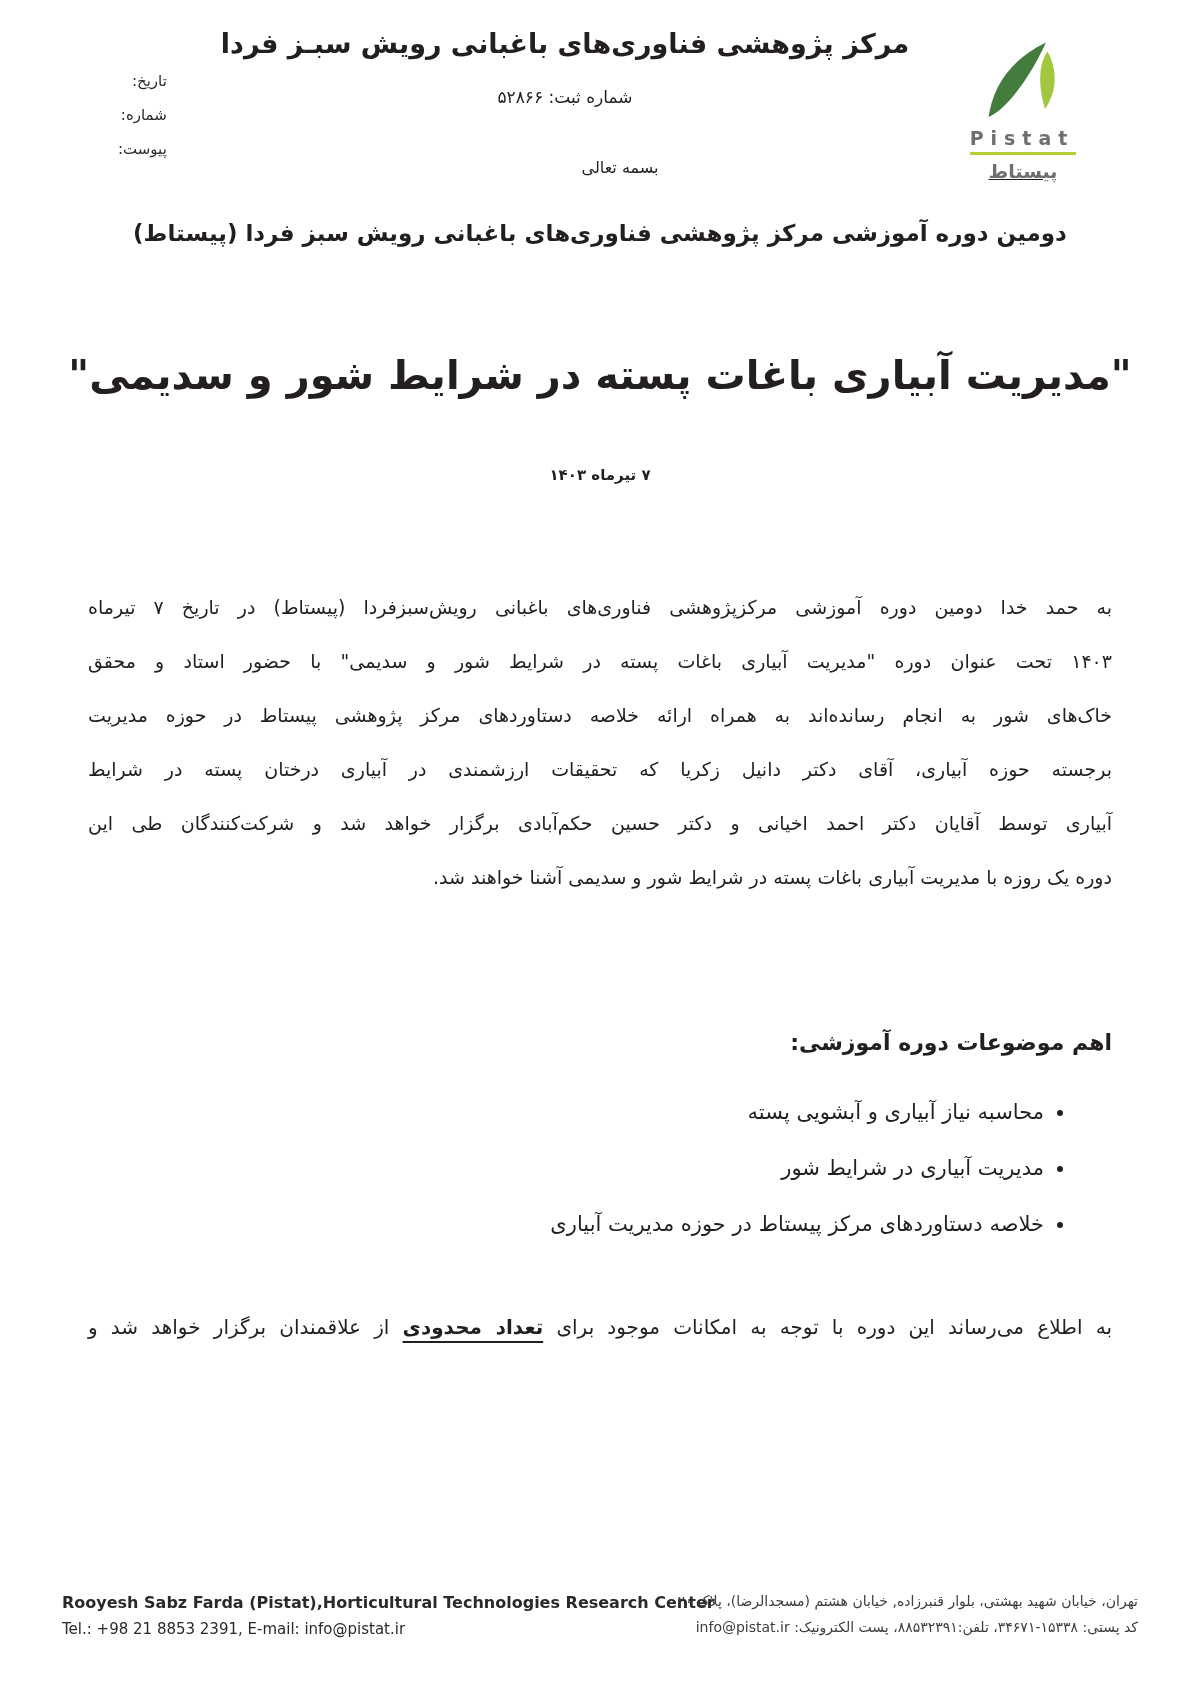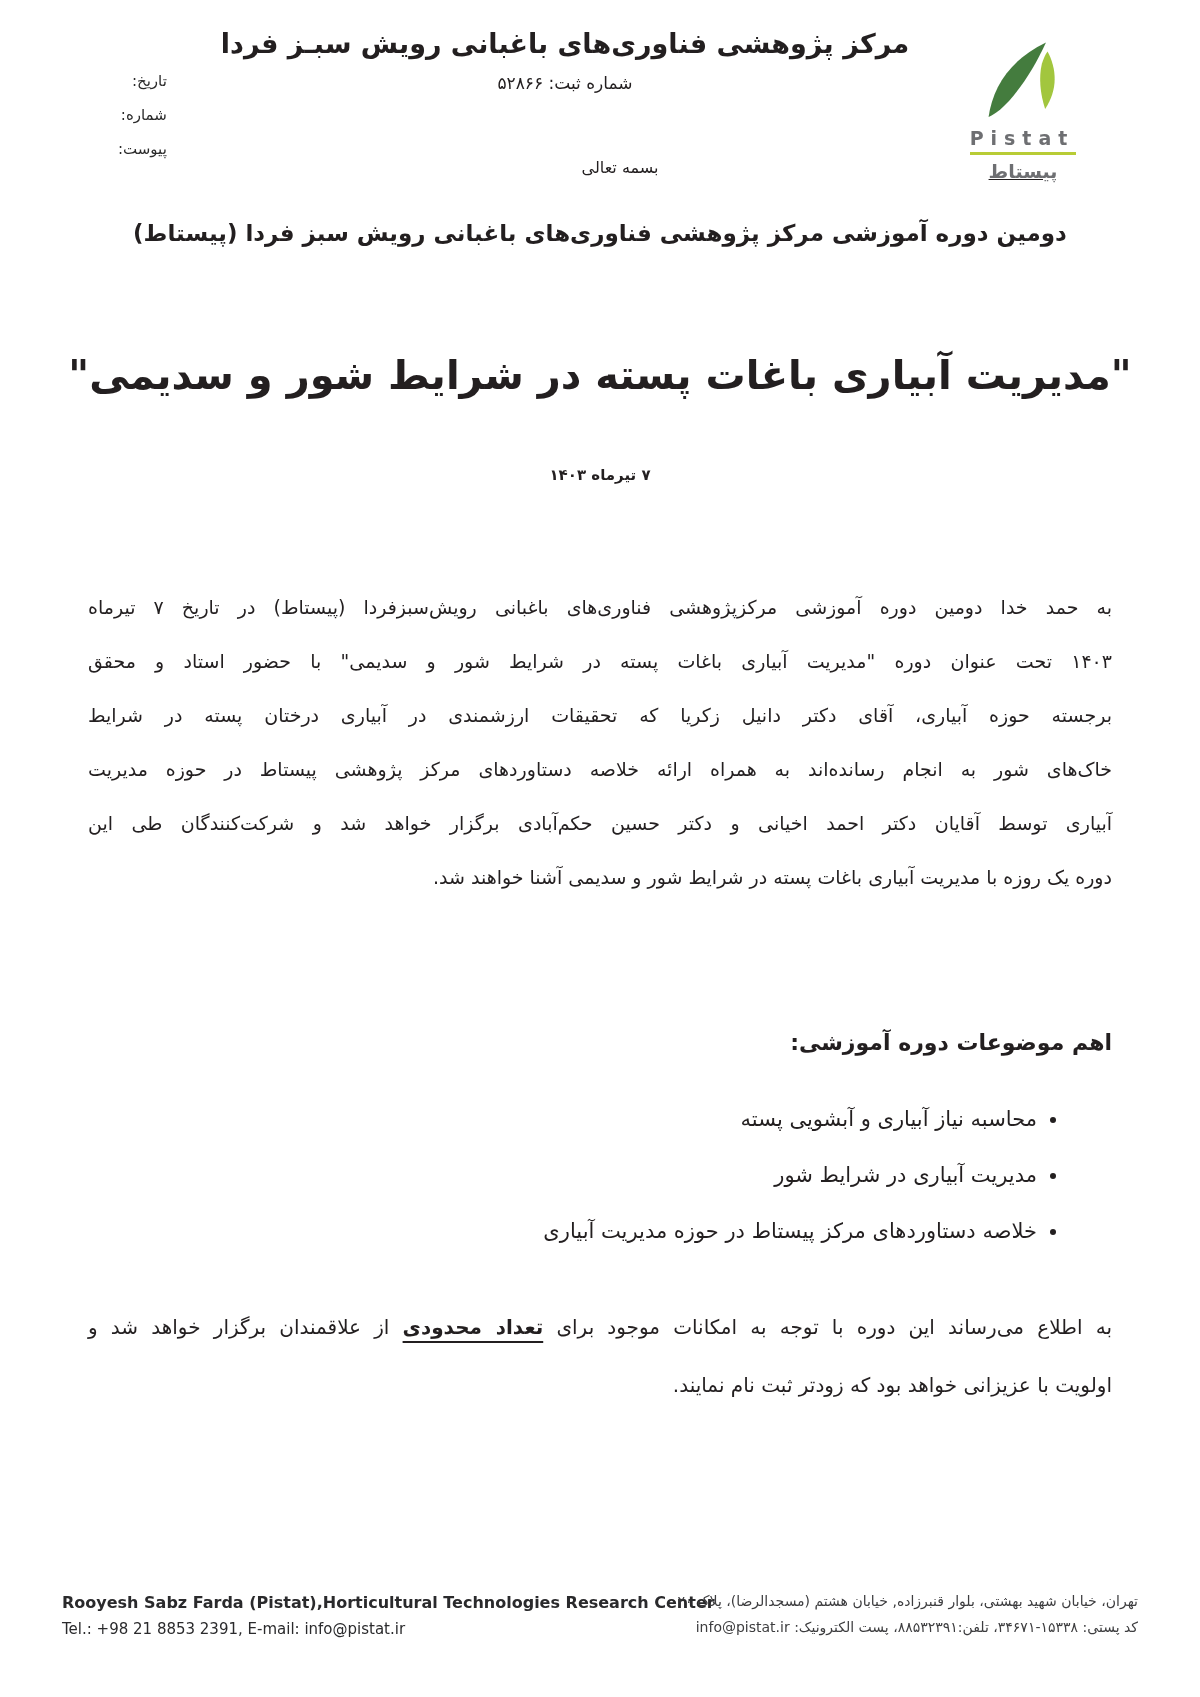--- a/index.html
+++ b/index.html
@@ -28,21 +28,21 @@
   }
   .org-block {
     position: absolute;
     top: 28px;
     left: 150px;
     width: 830px;
     text-align: center;
     direction: rtl;
   }
   .org-title { font-size: 27px; font-weight: bold; letter-spacing: 0.5px; }
-  .org-reg   { font-size: 17px; margin-top: 14px; }
+  .org-reg   { font-size: 17px; margin-top: 28px; }
 
   .logo {
     position: absolute;
     top: 37px;
     right: 112px;
     width: 130px;
     text-align: center;
     text-decoration: underline;
   }
   .logo svg { display: block; margin: 0 auto; }
@@ -103,21 +103,21 @@
   }
 
   
   .topics-heading {
     position: absolute; top: 1030px; right: 88px;
     direction: rtl; font-size: 22px; font-weight: bold;
   }
   .topics-list {
     position: absolute; top: 1096px; right: 130px;
     direction: rtl; font-size: 21px;
-    margin: 7px; padding: 0 26px 0 0;
+    margin: 0; padding: 0 26px 0 0;
     list-style: disc;
   }
   .topics-list li { margin-bottom: 23px; line-height: 33px; }
 
   
   .closing {
     position: absolute; top: 1298px; left: 88px; right: 88px;
     direction: rtl; font-size: 20px;
   }
   .closing .l1 { text-align: justify; text-align-last: justify; line-height: 58px; white-space: nowrap; }
@@ -173,36 +173,35 @@
 
   <div class="besmele">بسمه تعالی</div>
 
   <div class="ann1">دومین دوره آموزشی مرکز پژوهشی فناوری‌های باغبانی رویش سبز فردا (پیستاط)</div>
   <div class="course-title">"مدیریت آبیاری باغات پسته در شرایط شور و سدیمی"</div>
   <div class="course-date">۷ تیرماه ۱۴۰۳</div>
 
   <div class="body-text">
     <div class="line">به حمد خدا دومین دوره آموزشی مرکزپژوهشی فناوری‌های باغبانی رویش‌سبزفردا (پیستاط) در تاریخ ۷ تیرماه</div>
     <div class="line">۱۴۰۳ تحت عنوان دوره "مدیریت آبیاری باغات پسته در شرایط شور و سدیمی" با حضور استاد و محقق</div>
+    <div class="line">خاک‌های شور به انجام رسانده‌اند به همراه ارائه خلاصه دستاوردهای مرکز پژوهشی پیستاط در حوزه مدیریت</div>
     <div class="line">برجسته حوزه آبیاری، آقای دکتر دانیل زکریا که تحقیقات ارزشمندی در آبیاری درختان پسته در شرایط</div>
-    <div class="line">خاک‌های شور به انجام رسانده‌اند به همراه ارائه خلاصه دستاوردهای مرکز پژوهشی پیستاط در حوزه مدیریت</div>
     <div class="line">آبیاری توسط آقایان دکتر احمد اخیانی و دکتر حسین حکم‌آبادی برگزار خواهد شد و شرکت‌کنندگان طی این</div>
     <div class="line last">دوره یک روزه با مدیریت آبیاری باغات پسته در شرایط شور و سدیمی آشنا خواهند شد.</div>
   </div>
 
   <div class="topics-heading">اهم موضوعات دوره آموزشی:</div>
   <ul class="topics-list">
     <li>محاسبه نیاز آبیاری و آبشویی پسته</li>
     <li>مدیریت آبیاری در شرایط شور</li>
     <li>خلاصه دستاوردهای مرکز پیستاط در حوزه مدیریت آبیاری</li>
   </ul>
 
   <div class="closing">
     <div class="l1"><span>به اطلاع می‌رساند این دوره با توجه به امکانات موجود برای </span><span class="hl">تعداد محدودی</span><span> از علاقمندان برگزار خواهد شد و</span></div>
-    <div class="l2">اولویت با عزیزانی خواهد بود که زودتر ثبت نام نمایند.</div>
   </div>
 
   <div class="footer-en">
     <div class="t">Rooyesh Sabz Farda (Pistat),Horticultural Technologies Research Center</div>
     <div>Tel.: +98 21 8853 2391, E-mail: info@pistat.ir</div>
   </div>
   <div class="footer-fa">
     <div>تهران، خیابان شهید بهشتی، بلوار قنبرزاده, خیابان هشتم (مسجدالرضا)، پلاک ۲۰</div>
     <div>کد پستی: ۱۵۳۳۸-۳۴۶۷۱، تلفن:۸۸۵۳۲۳۹۱، پست الکترونیک: info@pistat.ir</div>
   </div>

